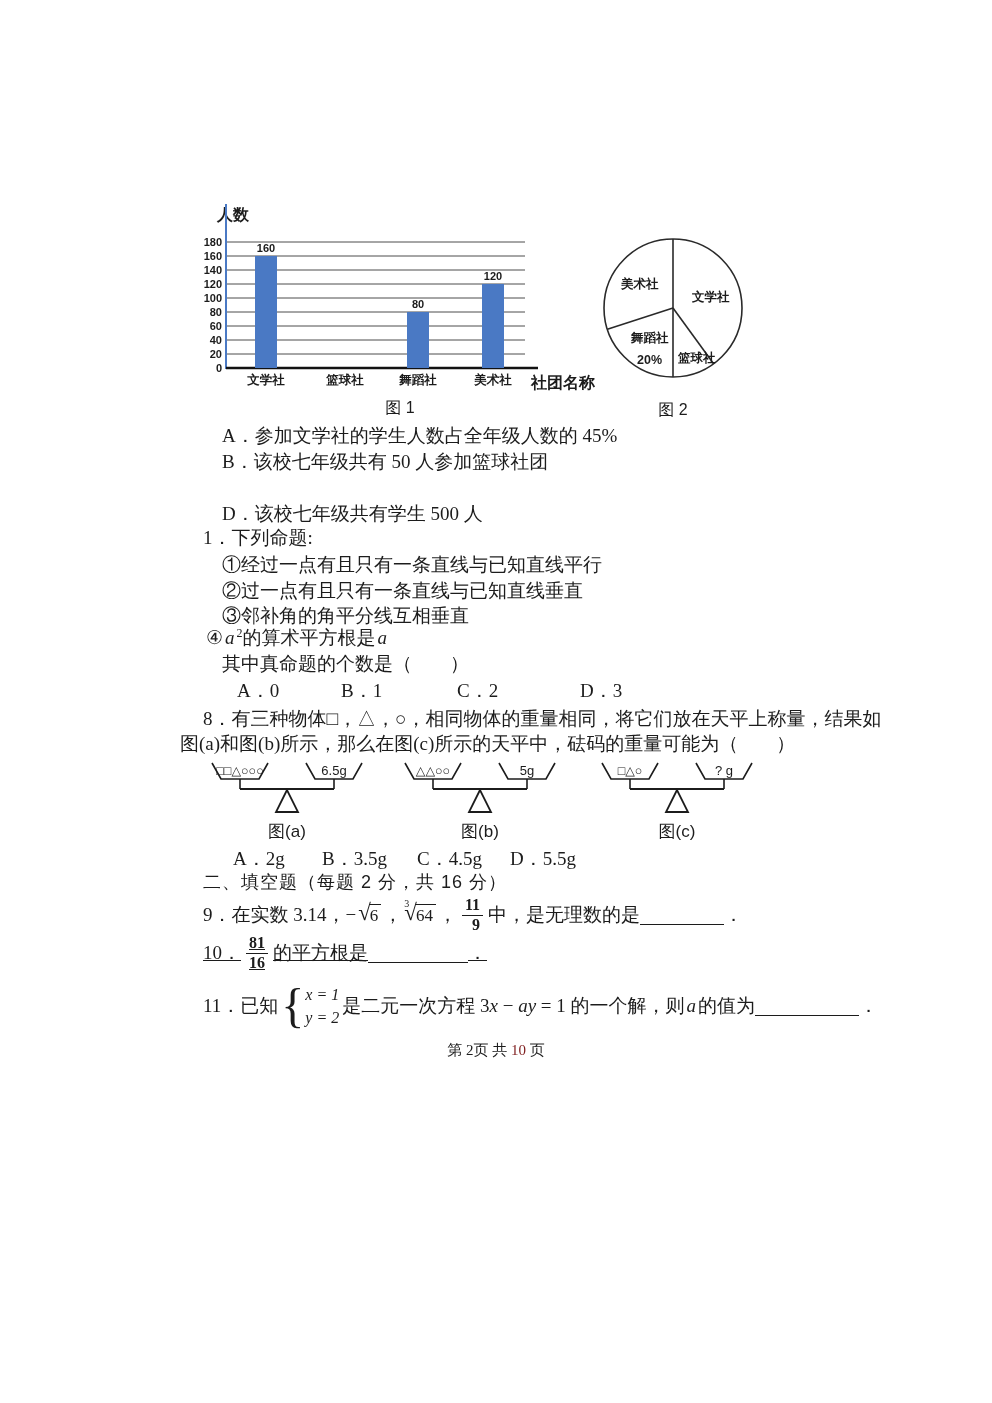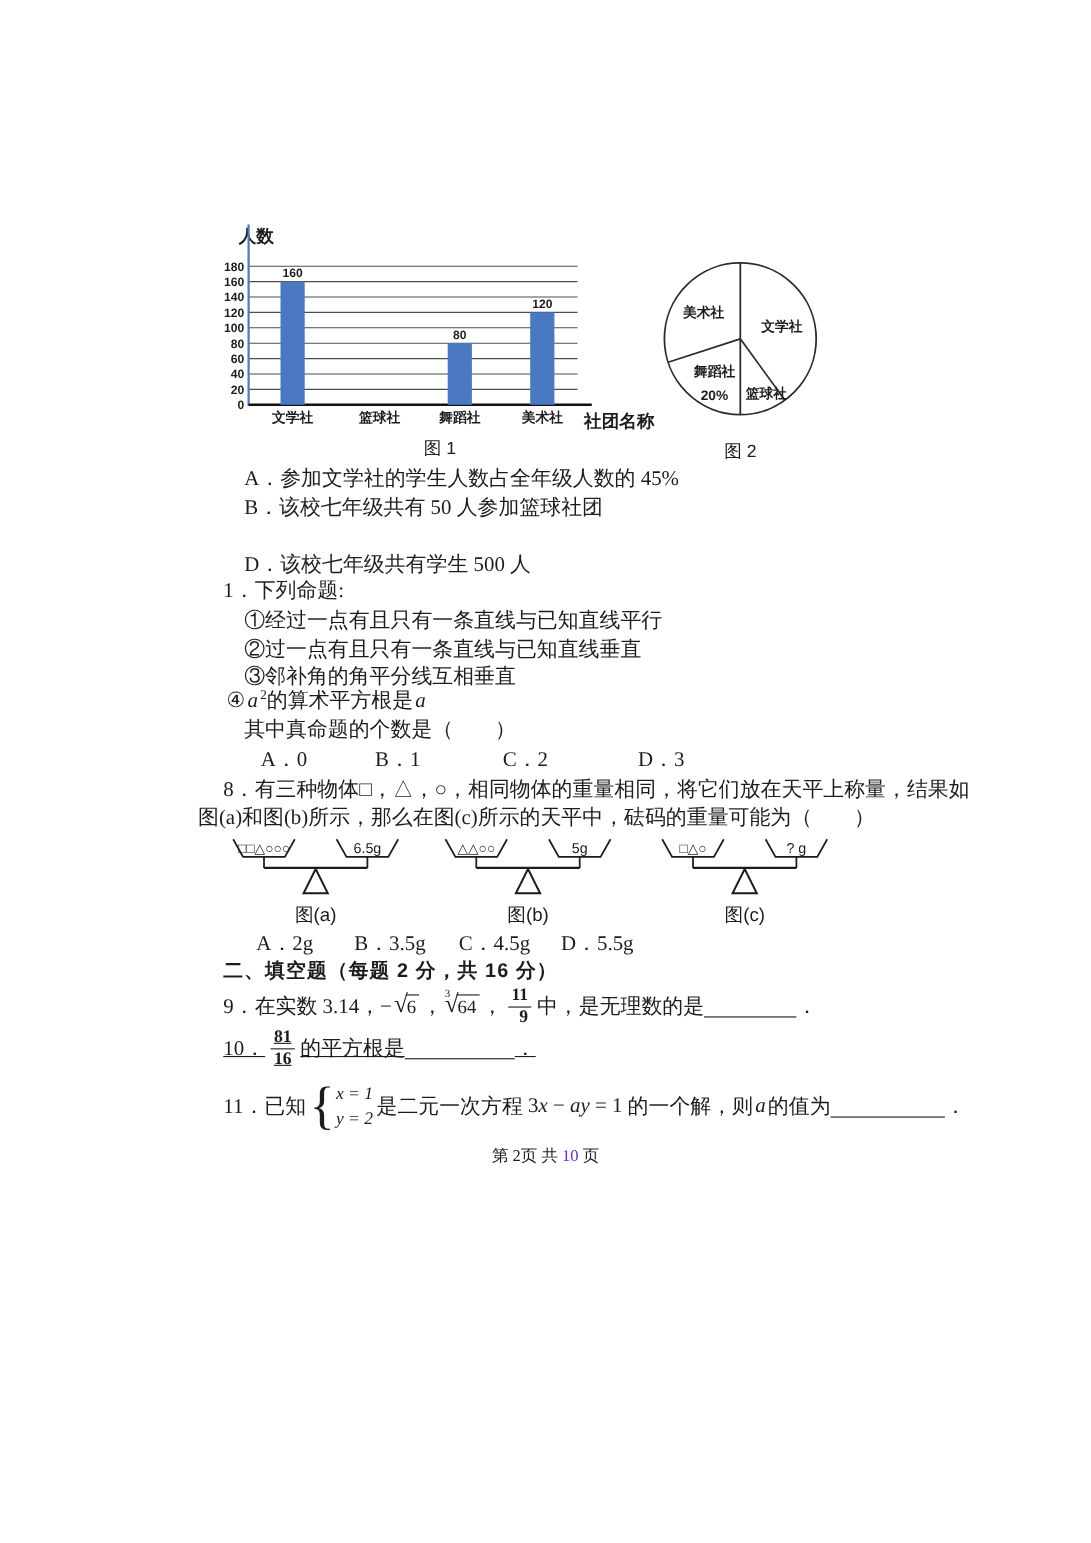--- a/index.html
+++ b/index.html
@@ -1,19 +1,19 @@
 <!DOCTYPE html>
 <html><head>
 <meta charset="utf-8">
 <style>
   html,body{margin:0;padding:0;background:#ffffff;}
   #page{position:relative;width:992px;height:1403px;background:#ffffff;overflow:hidden;
         font-family:"Liberation Serif",serif;color:#1c1c1c;}
   .line{position:absolute;font-size:19px;white-space:nowrap;line-height:1.25;}
-  .bold-sans{font-family:"Liberation Sans",sans-serif;font-weight:700;letter-spacing:1px;}
+  .bold-sans{font-family:"Liberation Sans",sans-serif;font-weight:400;letter-spacing:1px;}
   .mline{position:absolute;display:flex;align-items:center;font-size:19px;white-space:nowrap;}
   .frac{display:inline-flex;flex-direction:column;align-items:flex-end;line-height:1.15;
         font-size:16px;font-weight:600;margin:0 5px;}
   .frac .num{border-bottom:1.4px solid #1c1c1c;padding:0 3px;}
   .frac .den{padding:0 3px;}
   .sqrt{display:inline-flex;align-items:flex-start;margin:0 2px;}
   .sqrt .sign{font-size:23px;line-height:1;margin-top:-3px;}
   .sqrt .rad{border-top:1.5px solid #1c1c1c;padding:1px 3px 0 1px;margin-left:-2px;font-size:17px;}
   .sqrt .idx{font-size:10px;margin-right:-5px;transform:translateY(-6px);}
   .var{font-style:italic;padding:0 2px;}
@@ -206,16 +206,16 @@
     <span>11．已知</span><span class="sys">
         <span class="brace">{</span>
         <span class="rows">
           <span>x = 1</span>
           <span>y = 2</span>
         </span>
       </span><span>是二元一次方程</span>&nbsp;<span>3</span><span class="formula">x</span>&nbsp;<span>−</span>&nbsp;<span class="formula">ay</span>&nbsp;<span>= 1</span>&nbsp;<span>的一个解，则</span><span class="var">a</span><span>的值为</span><span class="blank" style="width:104px;"></span><span>．</span>
   </div>
 
   <div class="footer" style="top:1041px;">
-    <span>第 2页 共 </span><span style="color:#6d28d9;margin-top:32px;">10</span><span> 页</span>
+    <span>第 2页 共 </span><span style="color:#7f1d1d;margin-top:32px;">10</span><span> 页</span>
   </div>
 
 </div>
 
 </body></html>

